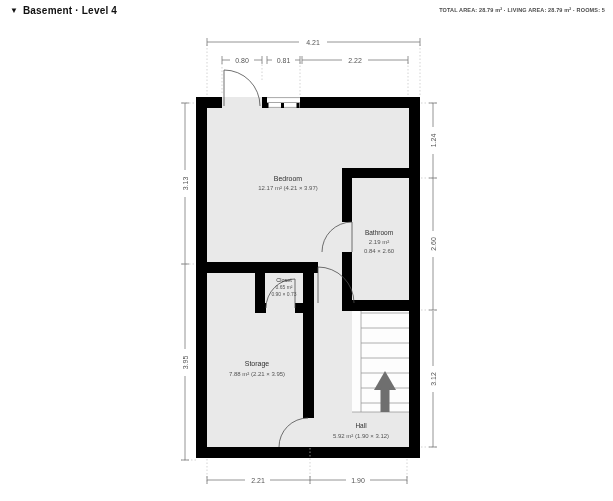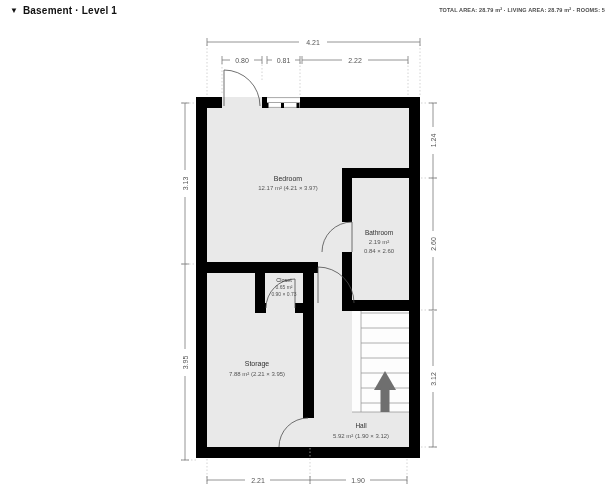--- a/index.html
+++ b/index.html
@@ -18,21 +18,21 @@
   .roomsub{fill:#555;}
 </style>
 </head>
 <body>
 
 <div id="screen">
 
   <div id="topbar">
     <div id="level-select">
       <span class="tri">▼</span>
-      <span class="lbl">Basement · Level 1</span>
+      <span class="lbl">Basement · Level 4</span>
     </div>
     <div id="stats">TOTAL AREA: 28.79 m² · LIVING AREA: 28.79 m² · ROOMS: 5</div>
   </div>
 
   <svg width="613" height="501" viewBox="0 0 613 501">
 
     <rect x="196" y="97" width="224" height="361" fill="#000"></rect>
     <rect x="207" y="108" width="202" height="339" fill="#e9e9e9"></rect>
 
     <g fill="#000">

